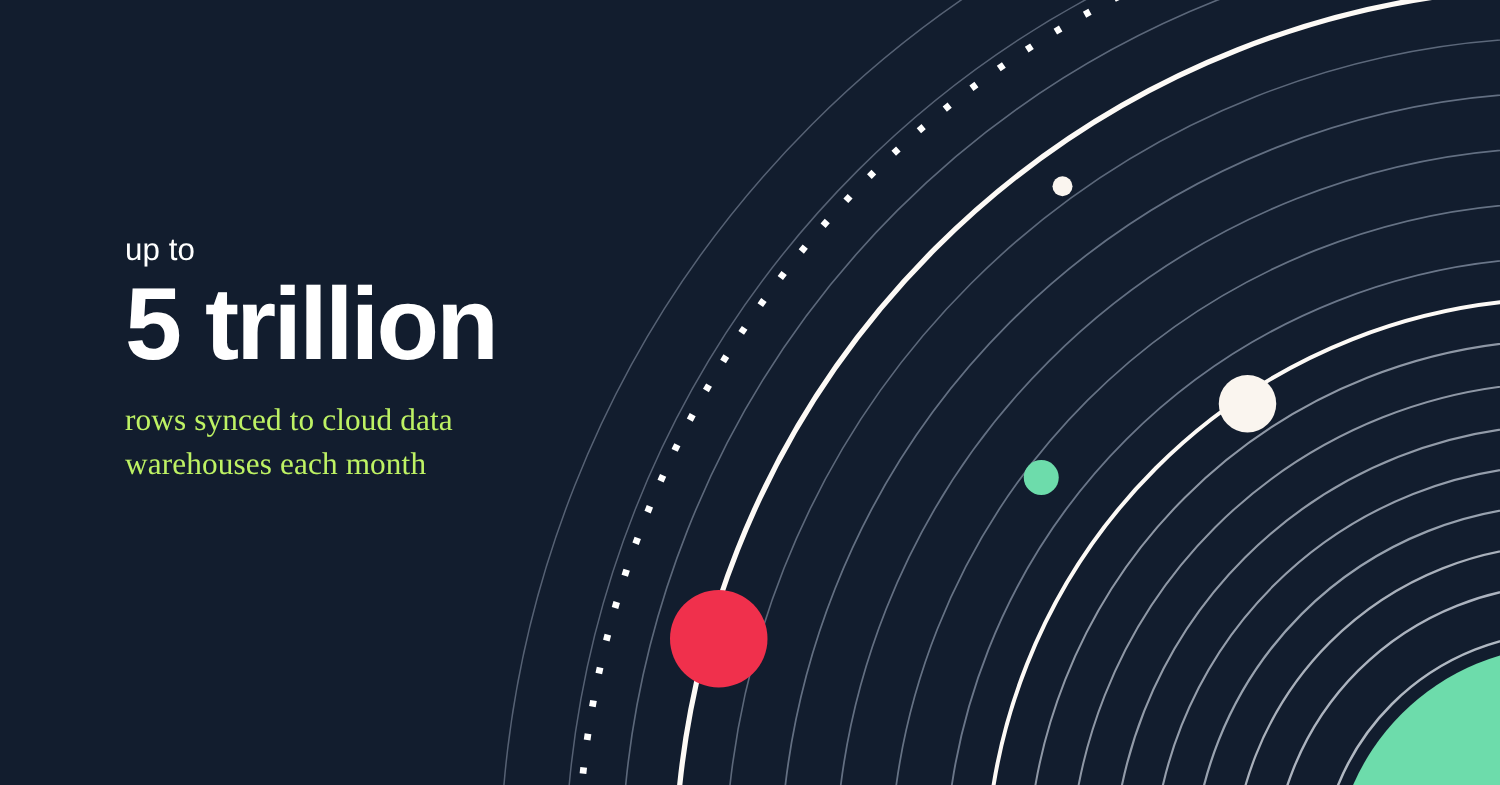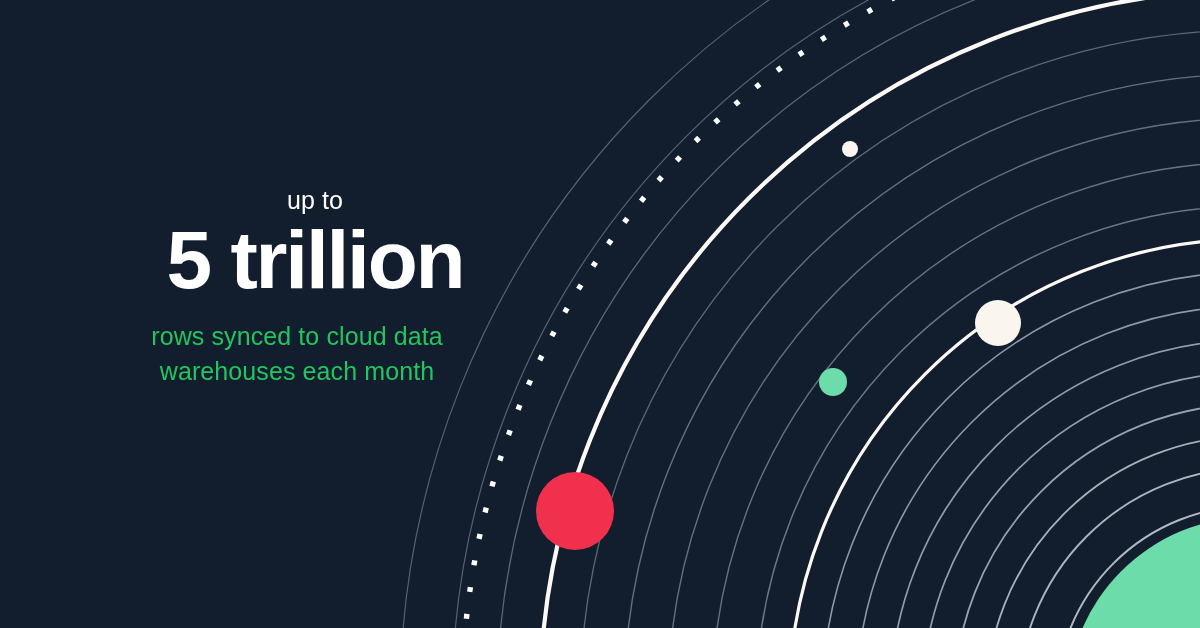--- a/index.html
+++ b/index.html
@@ -8,21 +8,20 @@
     padding: 0;
     background: #0f1828;
   }
   #stage {
     position: relative;
     width: 1200px;
     height: 628px;
     overflow: hidden;
     background: #121d2e;
     font-family: "Liberation Sans", sans-serif;
-    text-align: center;
   }
   #orbit-svg {
     position: absolute;
     left: 0;
     top: 0;
     width: 1200px;
     height: 628px;
     display: block;
   }
   #copy-block {
@@ -46,24 +45,25 @@
     font-weight: 700;
     color: #ffffff;
     letter-spacing: -2.2px;
     margin: 0 0 20px 0;
     white-space: nowrap;
   }
   .subcopy {
     font-size: 25px;
     line-height: 1.42;
     font-weight: 400;
-    color: #22c55e;
+    color: #bef264;
     letter-spacing: 0.1px;
-    margin: 12px;
+    margin: 0;
     max-width: 370px;
+    font-family: Liberation Serif, serif;
   }
 </style>
 </head>
 <body>
 
 <div id="stage" style="background: rgb(18, 29, 46);">
 
   <svg id="orbit-svg" viewBox="0 0 1200 628" aria-hidden="true">
     <g id="faint-orbit-group">
         <circle cx="1252" cy="702" r="852" fill="none" stroke="#99a6ba" stroke-width="1.2" stroke-opacity="0.5"></circle>

